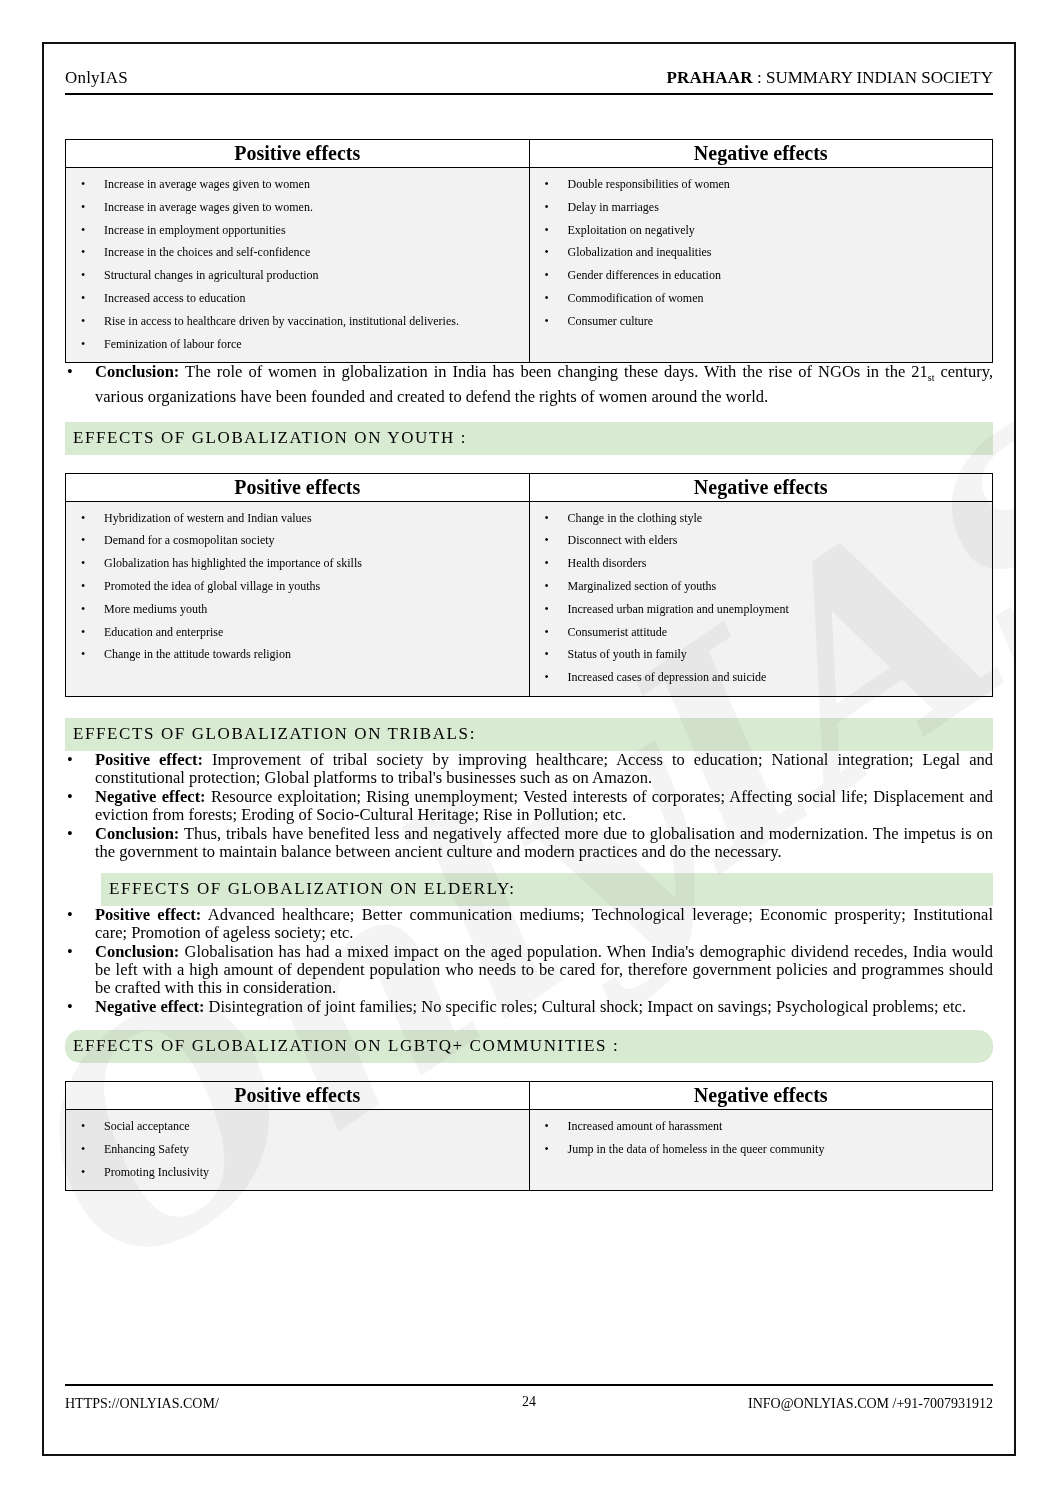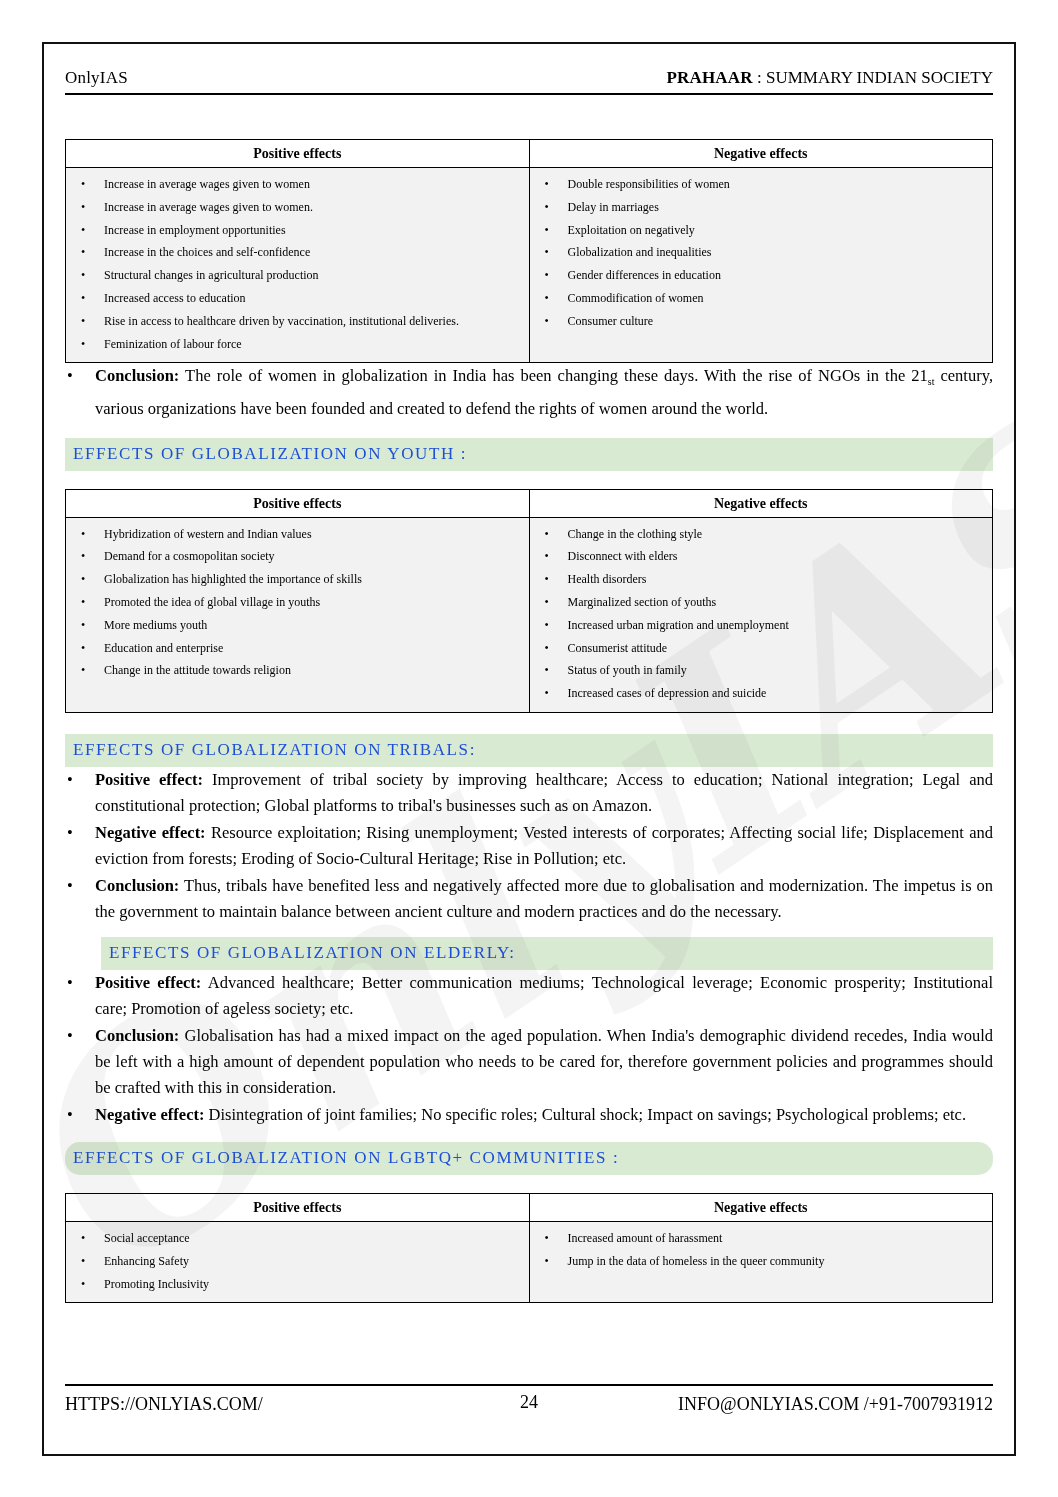--- a/index.html
+++ b/index.html
@@ -28,67 +28,67 @@
     display: flex; justify-content: space-between; align-items: flex-end;
     border-bottom: 2.5px solid #000; padding-bottom: 4px;
     font-size: 17px; line-height: 23px;
   }
   .doc-header .brand { letter-spacing: 0.2px; }
   .doc-header .right b { letter-spacing: 0.2px; }
 
   table.fx { width: 100%; border-collapse: collapse; table-layout: fixed; }
   table.fx th {
     border: 1.5px solid #000; background: #fff;
-    font-size: 14px; font-weight: bold; text-align: center;
+    font-size: 20px; font-weight: bold; text-align: center;
     padding: 2px 4px; line-height: 23px;
   }
   table.fx td {
     border: 1.5px solid #000; background: #f2f2f2;
     vertical-align: top; padding: 5px 8px 7px 0;
     font-size: 12px;
   }
   ul.cell-list { margin: 0; padding: 0; list-style: none; }
   ul.cell-list li {
     position: relative; padding-left: 38px;
     line-height: 22.8px; text-align: justify;
   }
   ul.cell-list li::before {
     content: "\2022"; position: absolute; left: 15px; top: 0;
   }
 
   ul.free-list { margin: 0; padding: 0; list-style: none; font-size: 16.5px; }
   ul.free-list li {
     position: relative; padding-left: 30px;
-    line-height: 26px; text-align: justify; margin-bottom: 1px;
+    line-height: 18px; text-align: justify; margin-bottom: 1px;
   }
   ul.free-list li::before {
     content: "\2022"; position: absolute; left: 2px; top: 0;
   }
   .sub { font-size: 10px; vertical-align: sub; }
 
   .green-bar {
     background: #d9ead3; padding: 5px 10px 7px 8px;
     font-size: 17px; letter-spacing: 1.6px; line-height: 21px;
-    color: #1d4ed8;
+    color: #000000;
   }
 
   .mt-t1 { margin-top: 44px; }
   .mt-concl { margin-top: 28px; }
   .mt-g1 { margin-top: 16px; }
   .mt-t2 { margin-top: 18px; }
   .mt-g2 { margin-top: 21px; }
   .mt-list { margin-top: 7px; }
   .mt-g3 { margin-top: 12px; margin-left: 36px; }
   .mt-g4 { margin-top: 14px; border-radius: 15px; }
   .mt-t3 { margin-top: 18px; }
 
   .doc-footer {
     position: absolute; left: 21px; right: 21px; top: 1340px;
     border-top: 2px solid #000; padding-top: 8px;
-    font-size: 18px; line-height: 20px; z-index: 1;
+    font-size: 14px; line-height: 20px; z-index: 1;
   }
   .doc-footer .page-num {
     position: absolute; left: 50%; transform: translateX(-50%); top: 6px;
   }
   .doc-footer .flex { display: flex; justify-content: space-between; }
 </style>
 </head>
 <body>
 
 <div class="page-frame">

